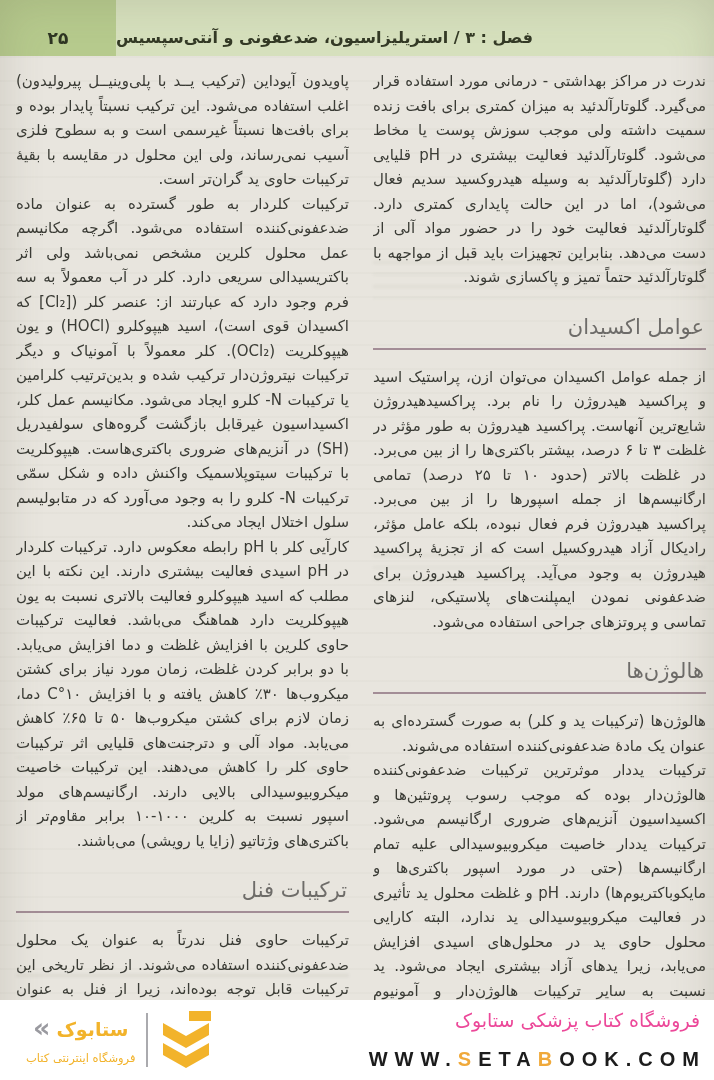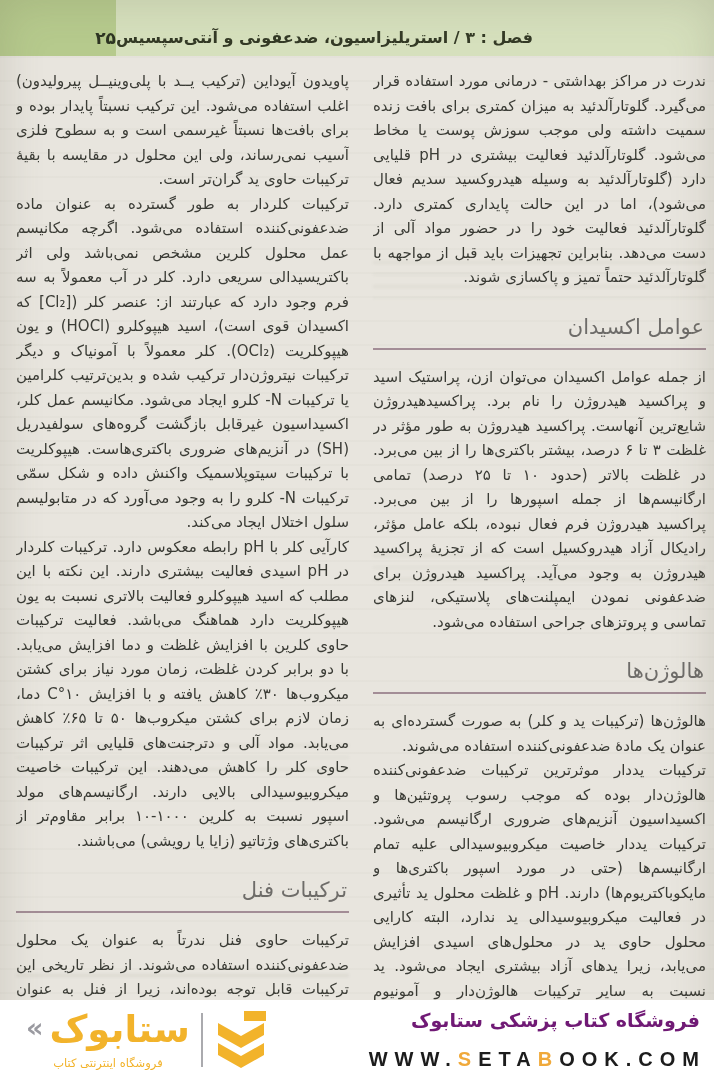--- a/index.html
+++ b/index.html
@@ -12,21 +12,21 @@
   .page-vignette{position:absolute;inset:0;pointer-events:none;
     box-shadow:inset 0 0 45px rgba(95,90,72,.20);z-index:9;}
   .paper-texture{position:absolute;top:56px;bottom:80px;left:0;right:0;
     background:repeating-linear-gradient(180deg,rgba(112,116,92,.03) 0 2px,transparent 2px 24px);
     pointer-events:none;}
 
   
   .header-band{position:absolute;top:0;left:0;width:714px;height:56px;
     background:#d6e0bd;display:flex;flex-direction:row;direction:ltr;}
   .page-num-block{width:116px;height:56px;background:#b6ca8d;
-    display:flex;align-items:flex-end;justify-content:flex-end;box-sizing:border-box;padding-bottom:8px;}
+    display:flex;align-items:flex-end;justify-content:center;box-sizing:border-box;padding-bottom:8px;}
   .page-number{font-size:17px;font-weight:bold;color:#2e3523;}
   .chapter-title{flex:1;display:flex;align-items:flex-end;direction:rtl;
     justify-content:flex-end;box-sizing:border-box;padding:0 12px 9px 0;}
   .chapter-title span{font-size:16px;font-weight:bold;color:#343a26;letter-spacing:.2px;}
 
   
   .content{position:absolute;top:56px;bottom:80px;left:0;right:0;overflow:hidden;}
   .col{position:absolute;top:13px;bottom:0;width:333px;direction:rtl;
     text-align:justify;font-size:15px;line-height:24.5px;color:#3a3b35;overflow:hidden;}
   .col-right{right:8px;}
@@ -42,31 +42,31 @@
     background:repeating-linear-gradient(180deg,rgba(122,126,102,.13) 0 3px,transparent 3px 12px,
       rgba(122,126,102,.09) 12px 15px,transparent 15px 24px);}
   .ghost-r1{right:8px;top:205px;width:333px;height:38px;}
   .ghost-r2{right:8px;top:498px;width:333px;height:28px;}
   .ghost-l1{left:16px;top:688px;width:333px;height:30px;}
   .ghost-l2{left:16px;top:918px;width:333px;height:12px;opacity:.8;}
 
   
   .footer{position:absolute;bottom:0;left:0;width:714px;height:80px;background:#ffffff;z-index:10;}
   .footer-store{position:absolute;right:14px;top:9px;direction:rtl;
-    font-size:19px;font-weight:bold;color:#701a75;}
+    font-size:19px;font-weight:normal;color:#ec4899;}
   .footer-url{position:absolute;right:8px;top:48px;direction:ltr;
     font-family:"Liberation Sans",sans-serif;font-size:20px;font-weight:700;
     letter-spacing:7px;color:#1c1c1c;}
   .footer-url .hl{color:#f0a93a;}
   .footer-logo{position:absolute;left:26px;top:7px;height:66px;
     display:flex;direction:ltr;align-items:center;gap:11px;}
   .logo-text-block{display:flex;flex-direction:column;align-items:center;}
   .logo-word-row{display:flex;direction:ltr;align-items:center;gap:6px;}
   .logo-guillemet{color:#9a9aa0;font-size:27px;font-weight:bold;line-height:1;transform:translateY(-2px);}
-  .logo-wordmark{color:#f2b32b;font-size:37px;font-weight:bold;line-height:1;direction:rtl;}
+  .logo-wordmark{color:#f2b32b;font-size:19px;font-weight:bold;line-height:1;direction:rtl;}
   .logo-caption{color:#f2b32b;font-size:11.5px;margin-top:8px;direction:rtl;}
   .logo-divider{width:2px;height:54px;background:#aaaaae;}
   .logo-chevrons{display:block;}
 </style>
 </head>
 <body>
 
 <div class="header-band">
   <div class="page-num-block">
     <span class="page-number">۲۵</span>

